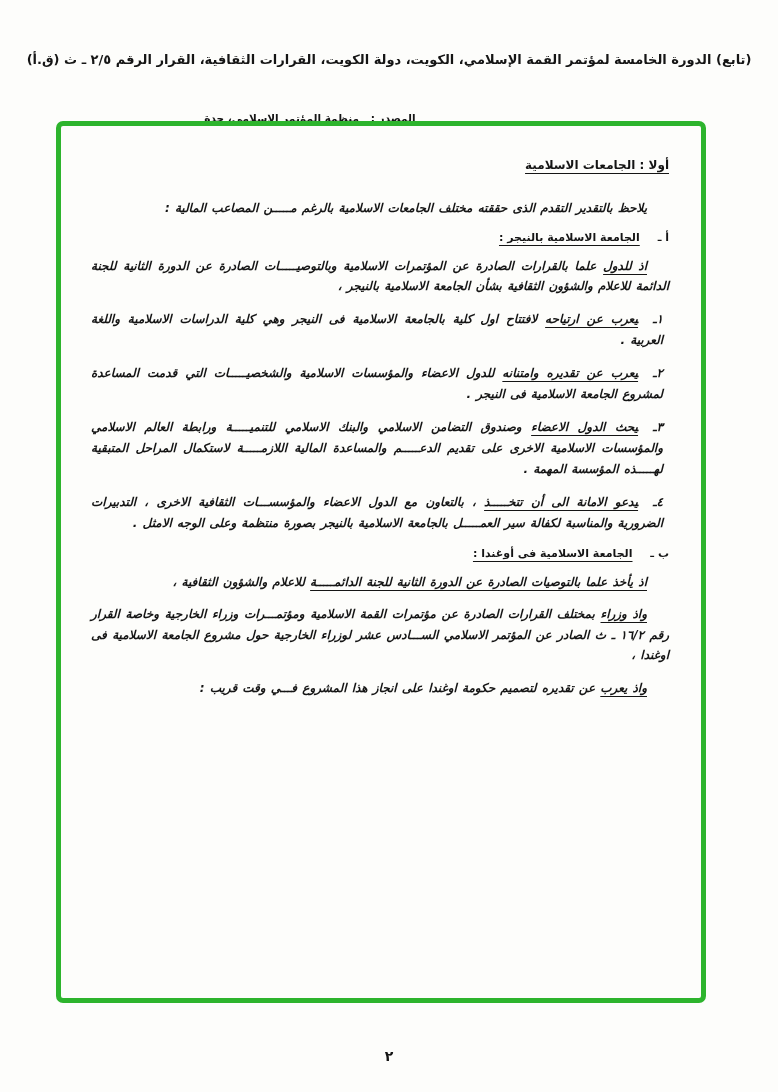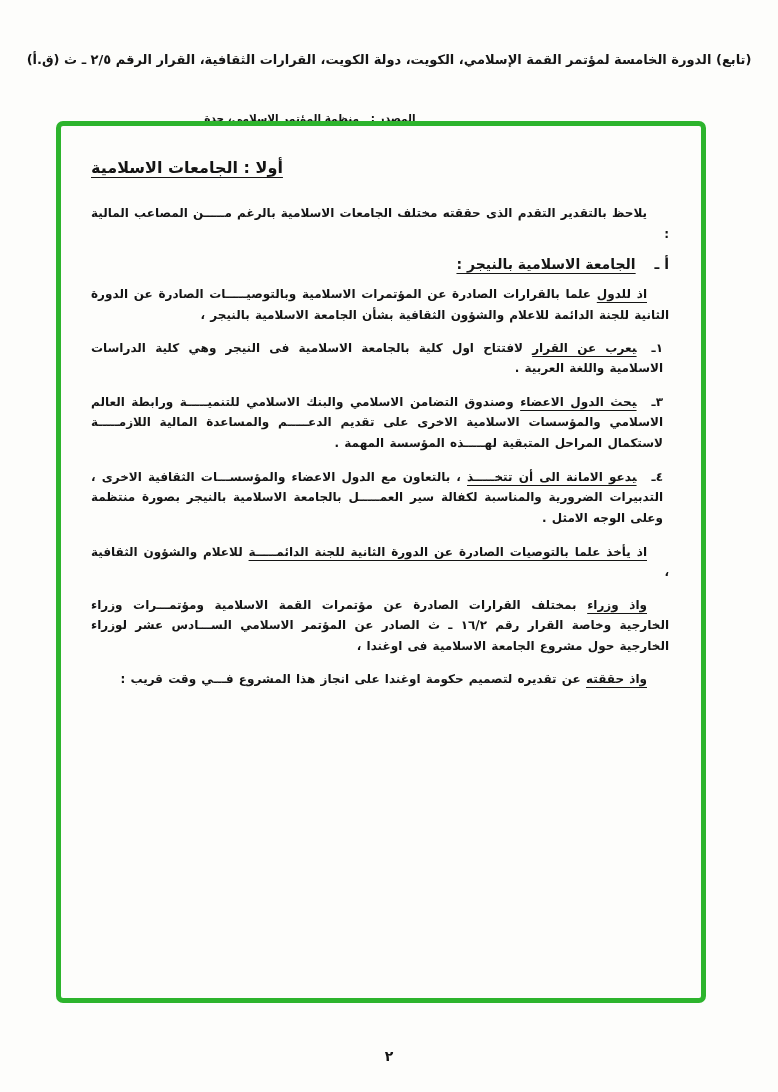--- a/index.html
+++ b/index.html
@@ -26,33 +26,34 @@
   .hdr2 .src-lbl{margin-left:8px;}
   .frame{
     position:absolute;left:56px;top:121px;width:650px;height:882px;
     box-sizing:border-box;
     border:5px solid #2db42d;border-radius:7px;
     background:#fdfdfb;
     padding:26px 32px 16px 30px;
     direction:rtl;overflow:hidden;
   }
   .doc-title{
-    text-align:left;font-size:16px;font-weight:bold;
+    text-align:right;font-size:12px;font-weight:bold;
     margin:6px 0 26px 0;
   }
   .u{text-decoration:underline;text-underline-offset:4px;text-decoration-thickness:1px;}
   .para{
     margin:0 0 12px 0;
     font-size:12px;font-weight:bold;line-height:1.72;
     text-align:justify;text-indent:22px;
     word-spacing:1px;
+    font-style:italic;
   }
   .hblock{
     margin:6px 0 12px 0;
-    font-size:14px;font-weight:bold;
+    font-size:11px;font-weight:bold;
   }
   .hblock .marker{margin-left:14px;}
   .item{
     text-indent:0;
     padding-right:6px;
     margin-bottom:13px;
   }
   .item .marker{margin-left:15px;}
   .footer-num{
     position:absolute;bottom:28px;left:0;right:0;
@@ -84,43 +85,50 @@
     <div class="hblock">
       <span class="marker">أ ـ</span>
       <span class="u">الجامعة الاسلامية بالنيجر :</span>
     </div>
 
     <p class="para">
       <span class="u">اذ للدول</span><span> علما بالقرارات الصادرة عن المؤتمرات الاسلامية وبالتوصيـــــات الصادرة عن الدورة الثانية للجنة الدائمة للاعلام والشؤون الثقافية بشأن الجامعة الاسلامية بالنيجر ،</span>
     </p>
 
     <p class="para item">
-      <span class="marker">١ـ</span><span class="u">يعرب عن القرار</span><span> لافتتاح اول كلية بالجامعة الاسلامية فى النيجر وهي كلية الدراسات الاسلامية واللغة العربية .</span>
+      <span class="marker">١ـ</span><span class="u">يعرب عن ارتياحه</span><span> لافتتاح اول كلية بالجامعة الاسلامية فى النيجر وهي كلية الدراسات الاسلامية واللغة العربية .</span>
     </p>
 
+    <p class="para item">
+      <span class="marker">٢ـ</span><span class="u">يعرب عن تقديره وامتنانه</span><span> للدول الاعضاء والمؤسسات الاسلامية والشخصيـــــات التي قدمت المساعدة لمشروع الجامعة الاسلامية فى النيجر .</span>
+    </p>
 
     <p class="para item">
       <span class="marker">٣ـ</span><span class="u">يحث الدول الاعضاء</span><span> وصندوق التضامن الاسلامي والبنك الاسلامي للتنميـــــة ورابطة العالم الاسلامي والمؤسسات الاسلامية الاخرى على تقديم الدعـــــم والمساعدة المالية اللازمـــــة لاستكمال المراحل المتبقية لهـــــذه المؤسسة المهمة .</span>
     </p>
 
     <p class="para item">
       <span class="marker">٤ـ</span><span class="u">يدعو الامانة الى أن تتخـــــذ</span><span> ، بالتعاون مع الدول الاعضاء والمؤسســـات الثقافية الاخرى ، التدبيرات الضرورية والمناسبة لكفالة سير العمـــــل بالجامعة الاسلامية بالنيجر بصورة منتظمة وعلى الوجه الامثل .</span>
     </p>
 
+    <div class="hblock">
+      <span class="marker">ب ـ</span>
+      <span class="u">الجامعة الاسلامية فى أوغندا :</span>
+    </div>
 
     <p class="para">
       <span class="u">اذ يأخذ علما بالتوصيات الصادرة عن الدورة الثانية للجنة الدائمـــــة</span><span> للاعلام والشؤون الثقافية ،</span>
     </p>
 
     <p class="para">
       <span class="u">واذ وزراء</span><span> بمختلف القرارات الصادرة عن مؤتمرات القمة الاسلامية ومؤتمـــرات وزراء الخارجية وخاصة القرار رقم ١٦/٢ ـ ث الصادر عن المؤتمر الاسلامي الســـادس عشر لوزراء الخارجية حول مشروع الجامعة الاسلامية فى اوغندا ،</span>
     </p>
 
 
     <p class="para">
-      <span class="u">واذ حققته</span><span> عن تقديره لتصميم حكومة اوغندا على انجاز هذا المشروع فـــي وقت قريب :</span>
+      <span class="u">واذ يعرب</span><span> عن تقديره لتصميم حكومة اوغندا على انجاز هذا المشروع فـــي وقت قريب :</span>
     </p>
 
   </div>
 
   <div class="footer-num">٢</div>
 
 </div>
 
 </body></html>

